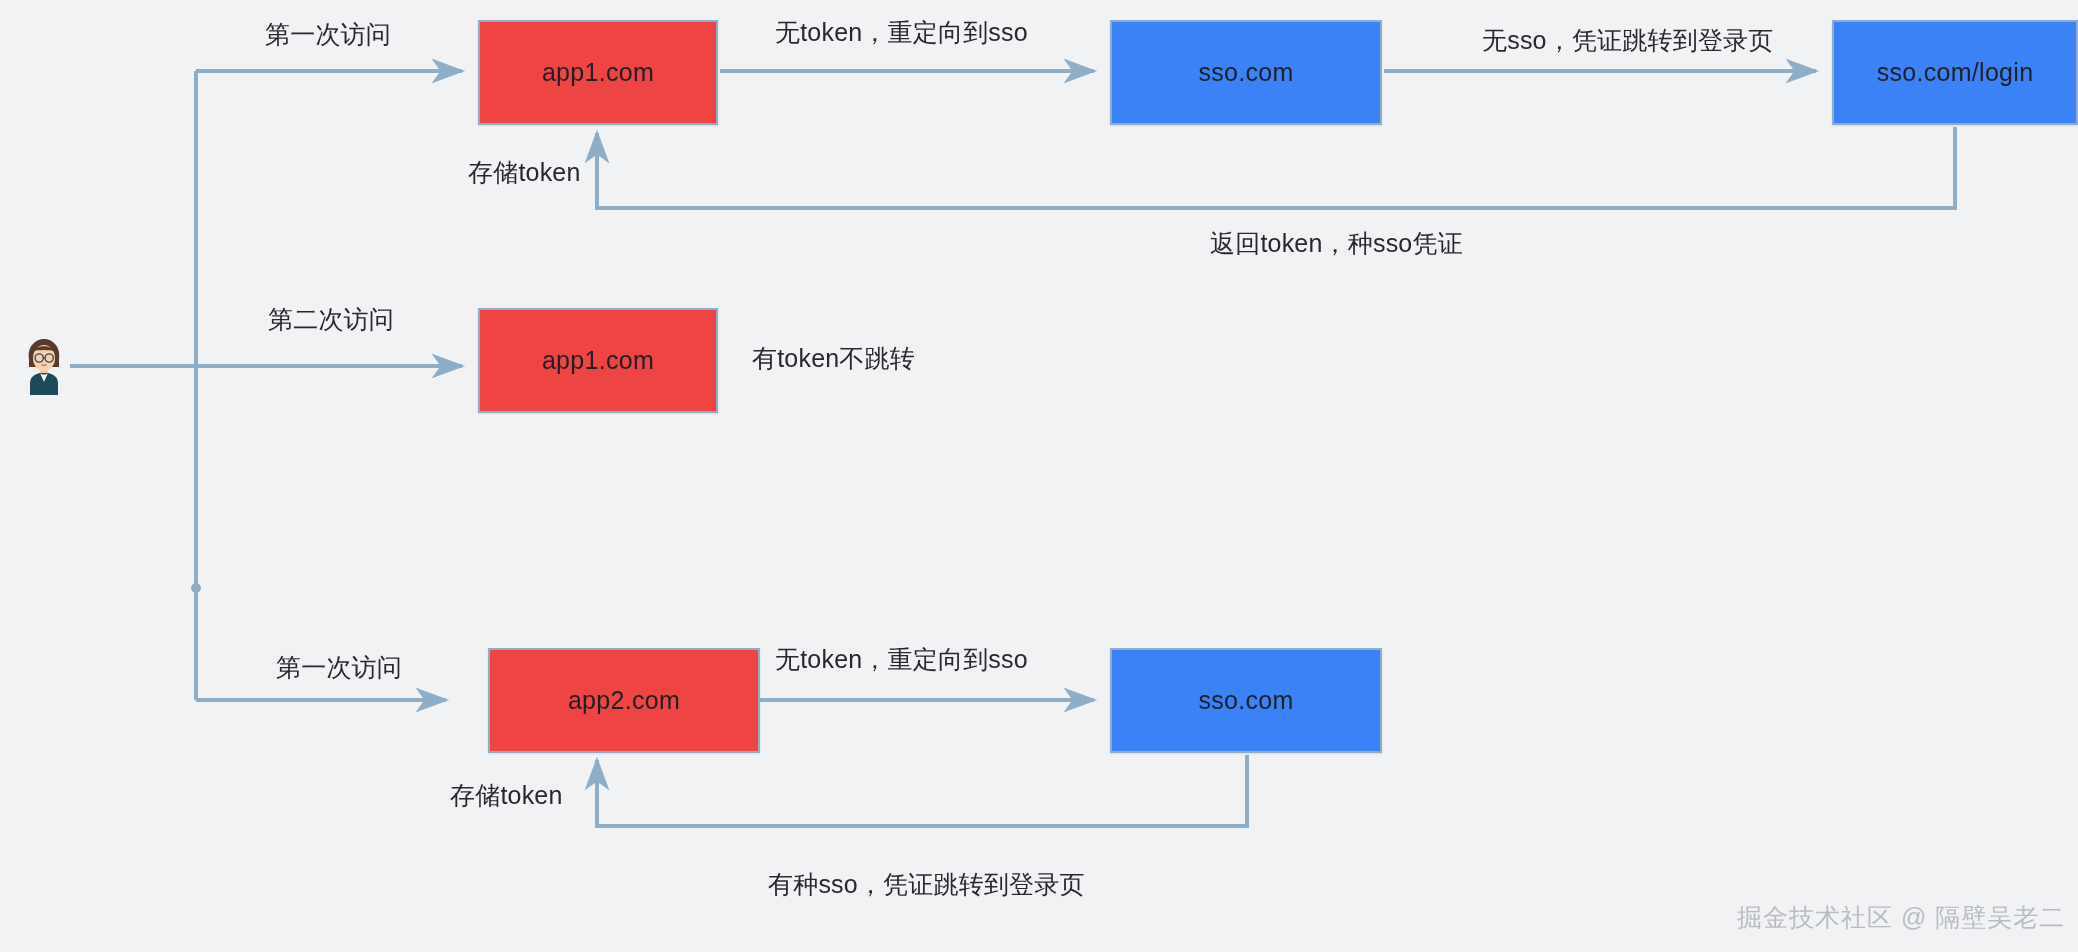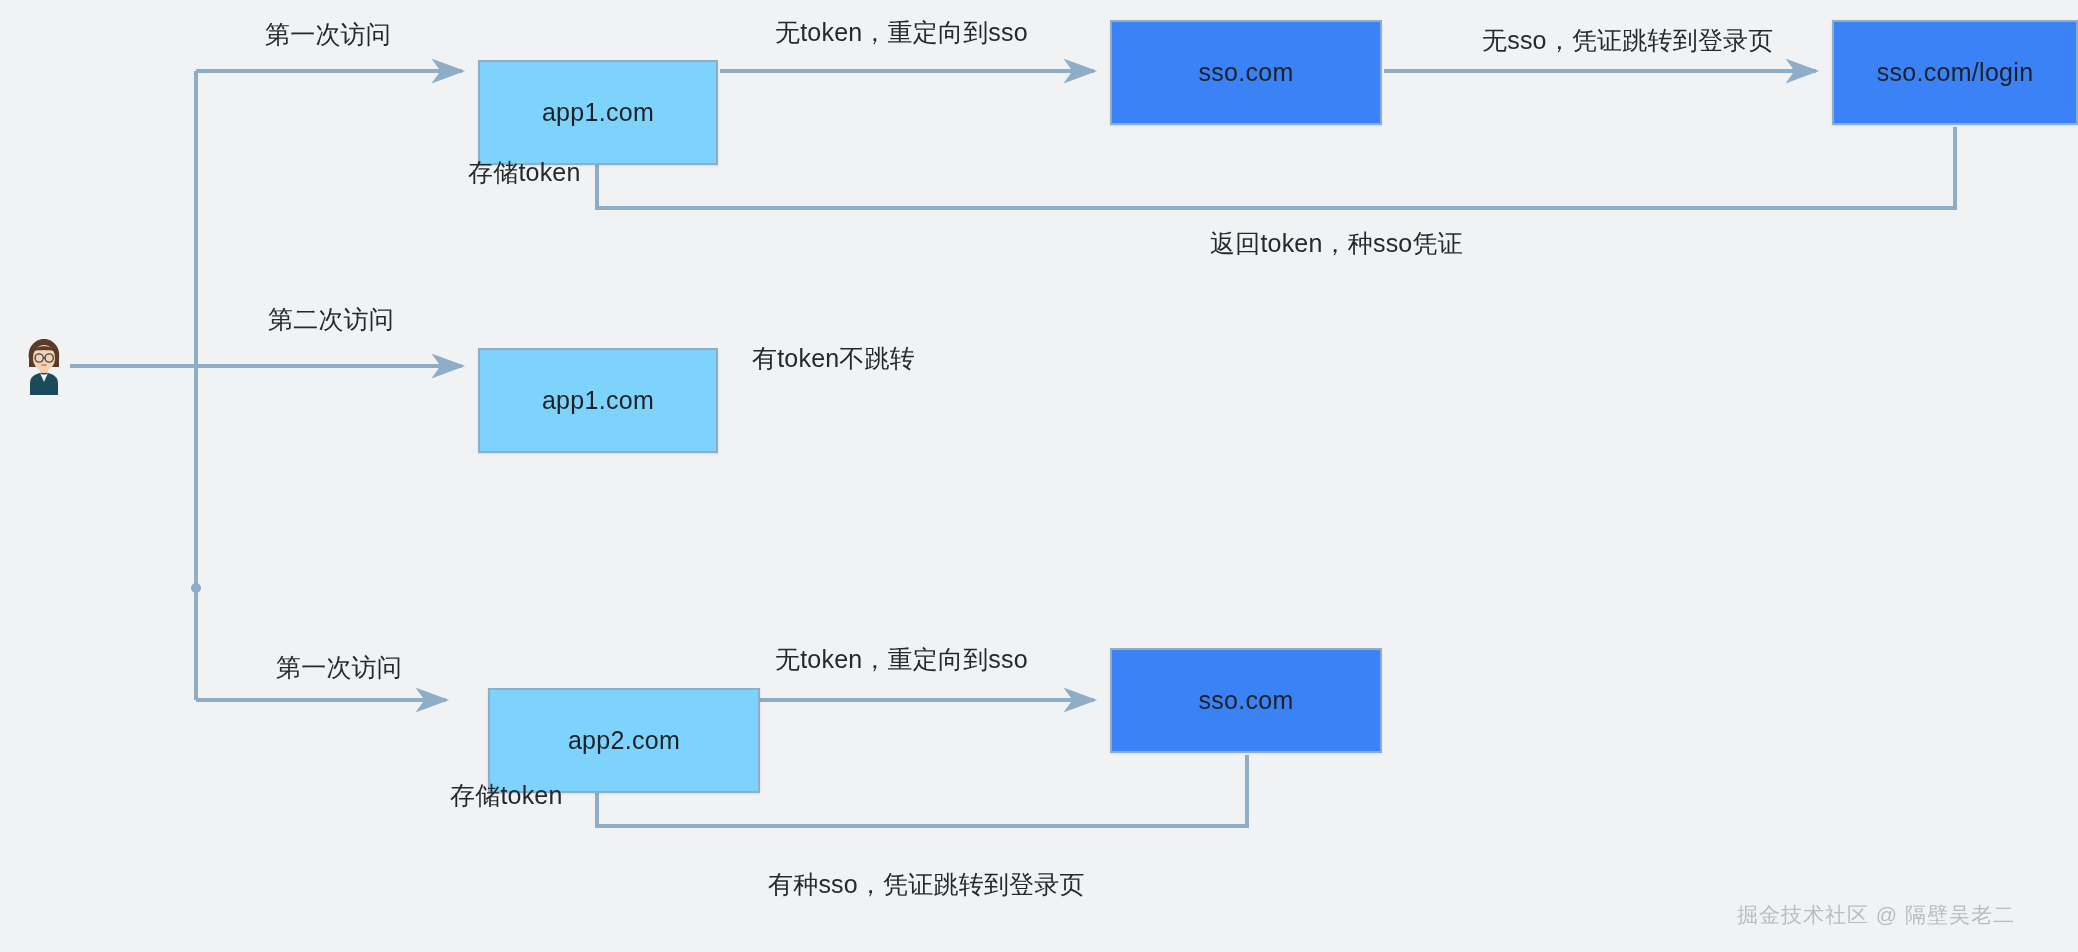--- a/index.html
+++ b/index.html
@@ -28,36 +28,36 @@
     box-sizing: border-box;
     border: 2px solid #8eaec8;
     display: flex;
     align-items: center;
     justify-content: center;
     color: #1d2125;
     font-size: 25px;
     letter-spacing: 0.3px;
     box-shadow: 0 1px 2px rgba(0,0,0,0.10);
   }
-  .node.blue  { background: #7dd3fc; margin-top: 40px; }
+  .node.blue  { background: #ef4444; }
   .node.green { background: #3b82f6; }
   .node .node-label { pointer-events: none; }
 
   .edge-label {
     position: absolute;
     color: #26282c;
     font-size: 25px;
     white-space: nowrap;
     letter-spacing: 0.2px;
     line-height: 1;
   }
   .watermark {
     position: absolute;
     color: #b9bcc1;
-    font-size: 21px;
+    font-size: 25px;
     white-space: nowrap;
     letter-spacing: 1px;
   }
   .actor {
     position: absolute;
     width: 44px;
     height: 58px;
   }
 </style>
 </head>

